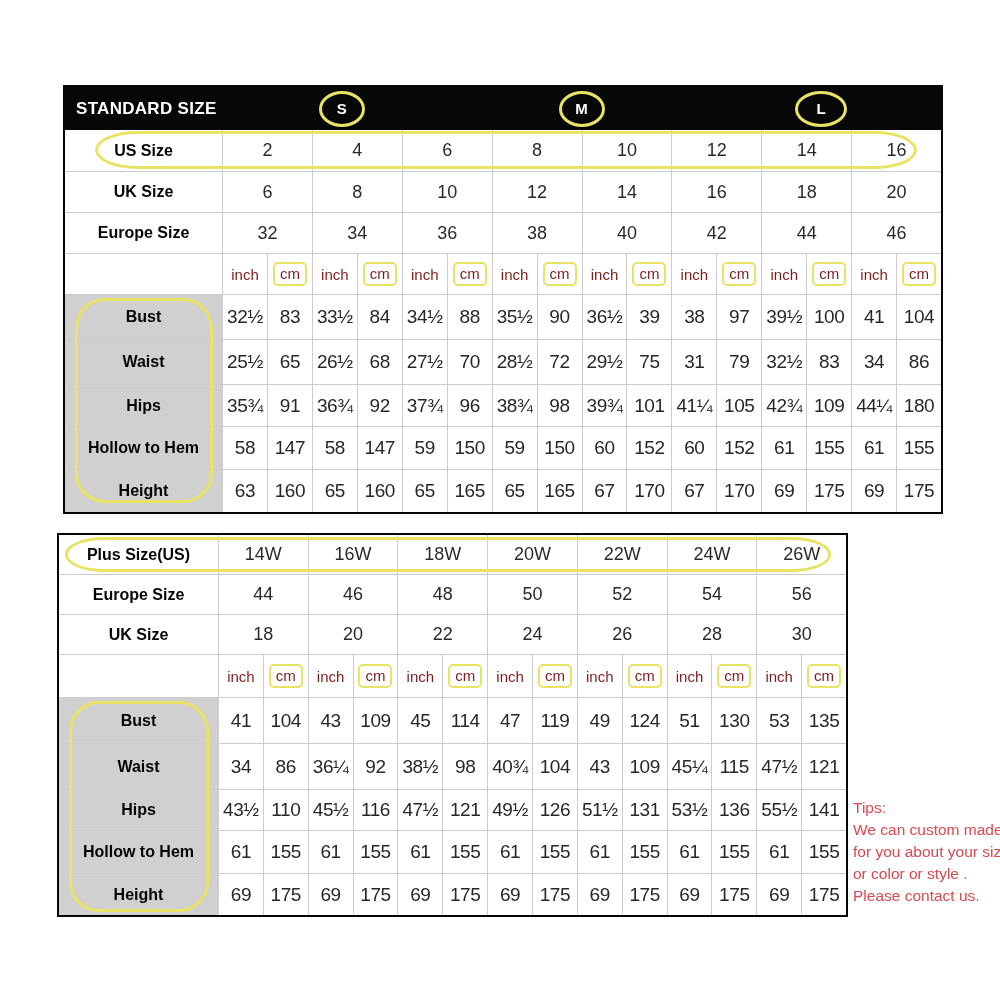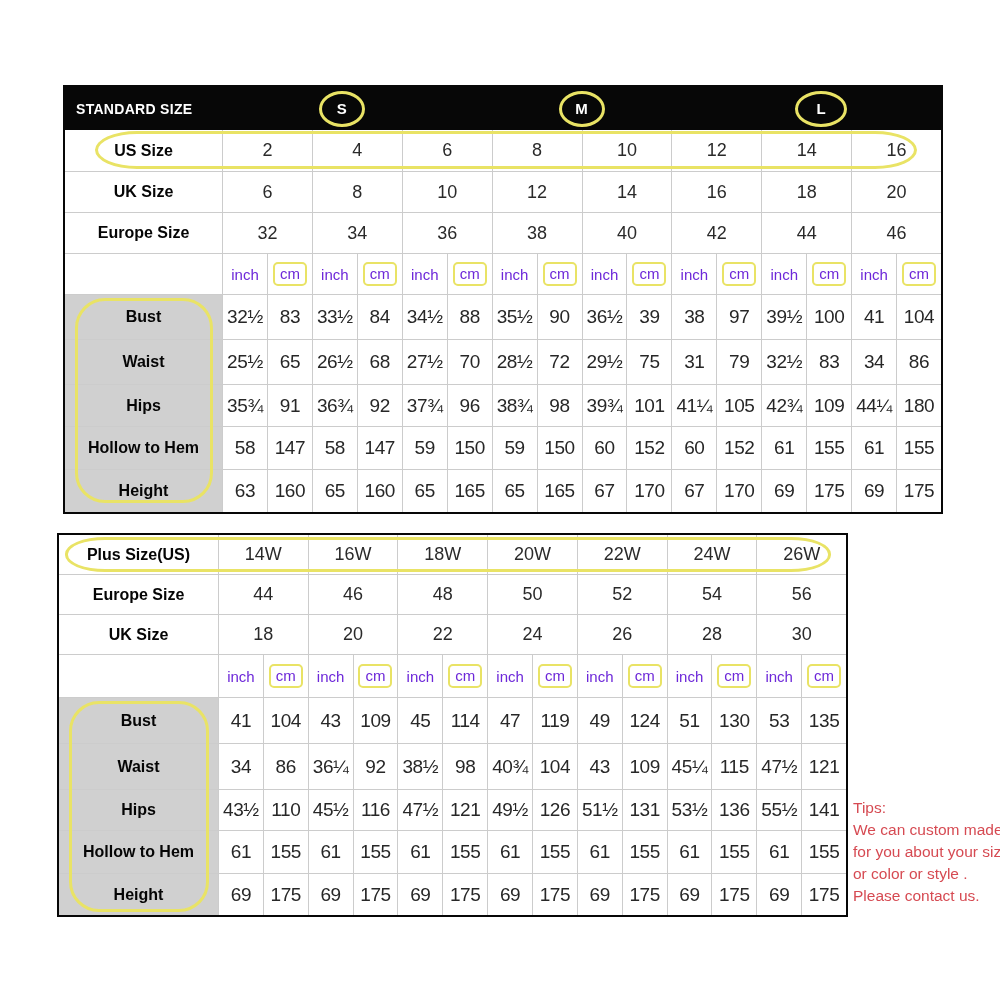--- a/index.html
+++ b/index.html
@@ -14,38 +14,38 @@
   .canvas{
     position:relative;width:1000px;height:1000px;background:#ffffff;overflow:hidden;
     font-family:"Liberation Sans", sans-serif;color:#1f1f1f;
   }
   .table-box{position:absolute;border:2px solid var(--black);background:#fff;}
   .table-box.standard{left:63px;top:85px;width:880px;}
   .table-box.plus{left:57px;top:533px;width:791px;}
 
   
   .tbl-header{height:43px;background:var(--black);display:flex;align-items:center;}
-  .tbl-title{width:157px;color:#ffffff;font-weight:700;font-size:14px;padding-left:11px;letter-spacing:.3px;white-space:nowrap;}
+  .tbl-title{width:157px;color:#ffffff;font-weight:700;font-size:17px;padding-left:11px;letter-spacing:.3px;white-space:nowrap;}
   .size-badges{flex:1;display:flex;height:100%;}
   .badge-slot{flex:1;display:flex;align-items:center;justify-content:center;}
   .oval{
     width:46px;height:36px;border:3.5px solid var(--yellow);border-radius:50%;
     color:#ffffff;font-weight:700;font-size:15px;display:flex;align-items:center;justify-content:center;
   }
   .badge-slot:last-child .oval{width:52px;}
 
   
   .grid{display:grid;gap:1px;background:var(--grid);text-align:right;}
   .std-grid{grid-template-columns:157px repeat(16,1fr);grid-template-rows:41px 40px 40px 40px 44px 44px 41px 42px 42px;}
   .plus-grid{grid-template-columns:159px repeat(14,1fr);grid-template-rows:39px 39px 39px 42px 45px 45px 40px 42px 41px;}
   .cell{background:#ffffff;display:flex;align-items:center;justify-content:center;overflow:hidden;}
   .lbl{font-weight:700;font-size:16px;color:#050505;}
   .lbl.gray{background:var(--gray);}
   .val{font-size:18px;color:#2a2a2a;}
-  .unit{font-size:15px;color:#6d28d9;}
+  .unit{font-size:15px;color:#7f1d1d;}
   .num{font-size:19px;color:#272727;letter-spacing:-0.4px;white-space:nowrap;}
   .cm-box{border:2.5px solid var(--yellow);border-radius:5px;padding:1px 5px;line-height:1.25;}
 
   
   .overlay{position:absolute;pointer-events:none;border:3px solid var(--yellow);background:transparent;}
   .us-oval{left:30px;top:44px;width:822px;height:38px;border-radius:42px/19px;}
   .std-label-ring{left:10px;top:211px;width:138px;height:205px;border-radius:30px;border-width:3.5px;}
   .plus-oval{left:6px;top:2px;width:766px;height:35px;border-radius:40px/17px;}
   .plus-label-ring{left:10px;top:166px;width:140px;height:211px;border-radius:30px;border-width:3.5px;}
 

